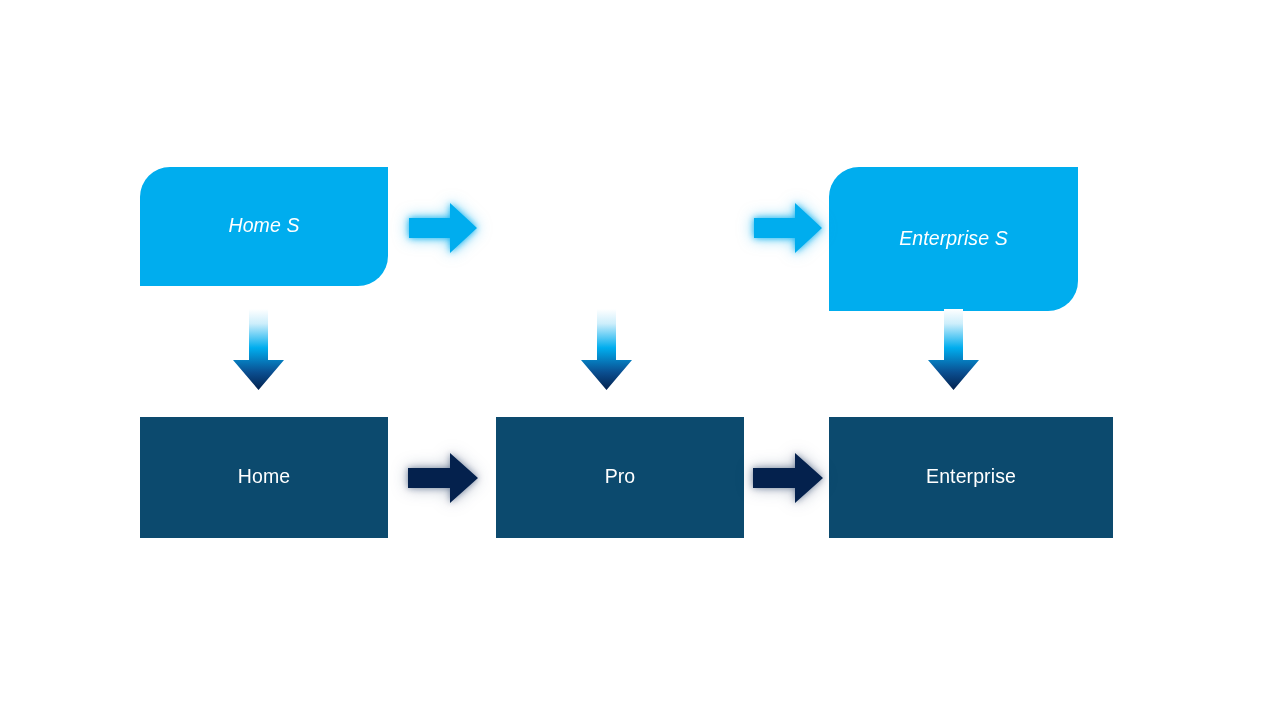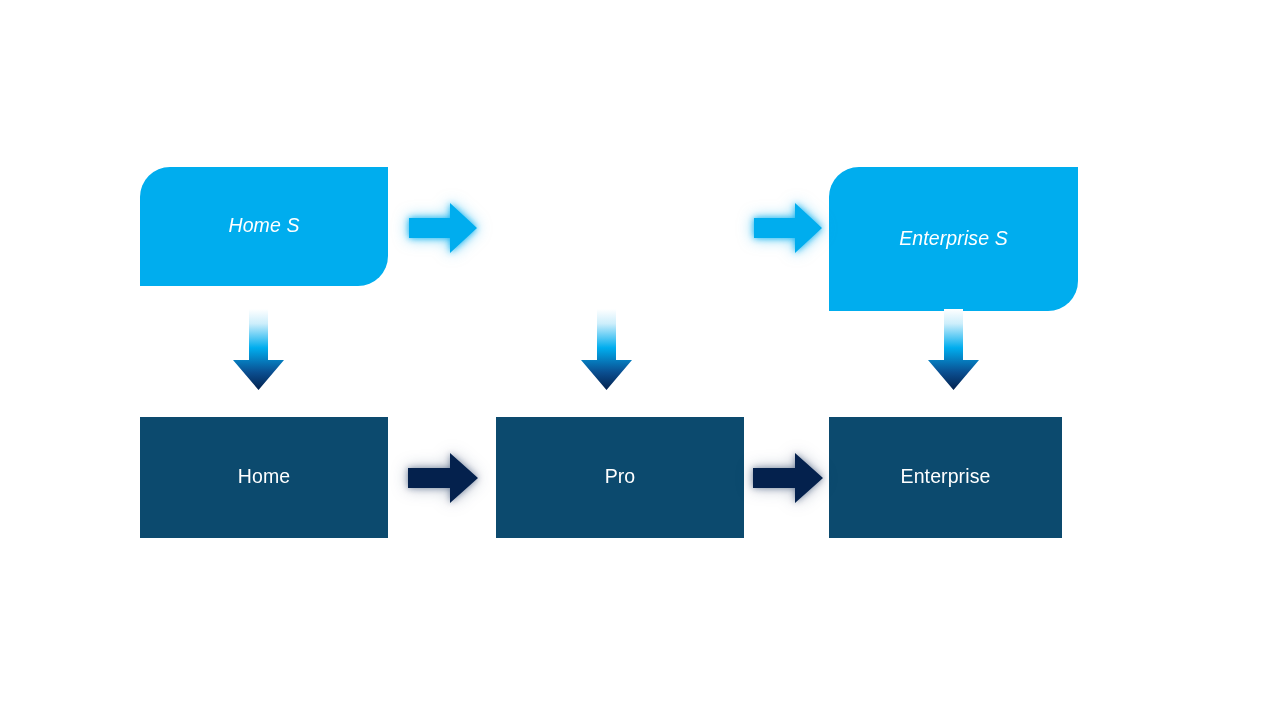--- a/index.html
+++ b/index.html
@@ -141,21 +141,21 @@
   </div>
 
   <div class="node tier-base" style="left:140px; top:417px; width:248px; height:121px;">
     <span class="node-label">Home</span>
   </div>
 
   <div class="node tier-base" style="left:485px; top:417px; width:248px; height:121px;margin-left:11px;">
     <span class="node-label">Pro</span>
   </div>
 
-  <div class="node tier-base" style="left:829px; top:417px; width:233px; height:121px;">
+  <div class="node tier-base" style="left:829px; top:417px; width:284px; height:121px;">
     <span class="node-label">Enterprise</span>
   </div>
 
   <div class="arrow" style="left:405px; top:450px; width:76px; height:56px;">
     <svg width="76" height="56" viewBox="0 0 76 56" class="glow-navy">
       <path d="M3,18 L45,18 L45,3 L73,28 L45,53 L45,38 L3,38 Z" fill="#04214d"></path>
     </svg>
   </div>
 
   <div class="arrow" style="left:750px; top:450px; width:76px; height:56px;">

